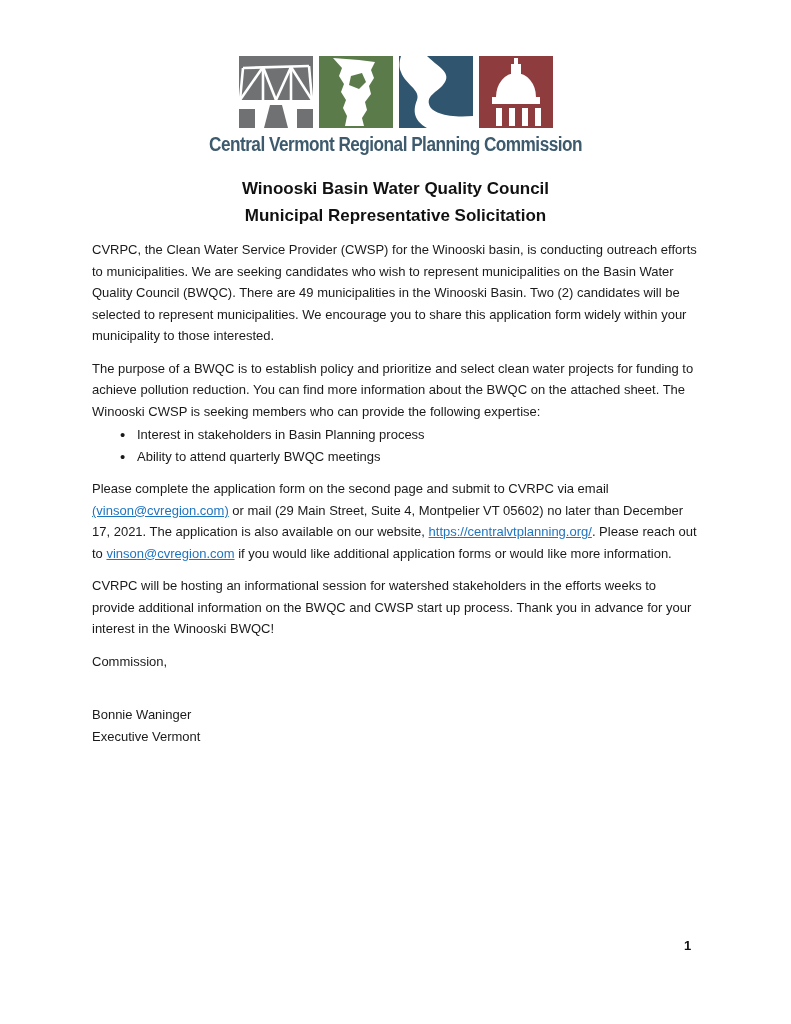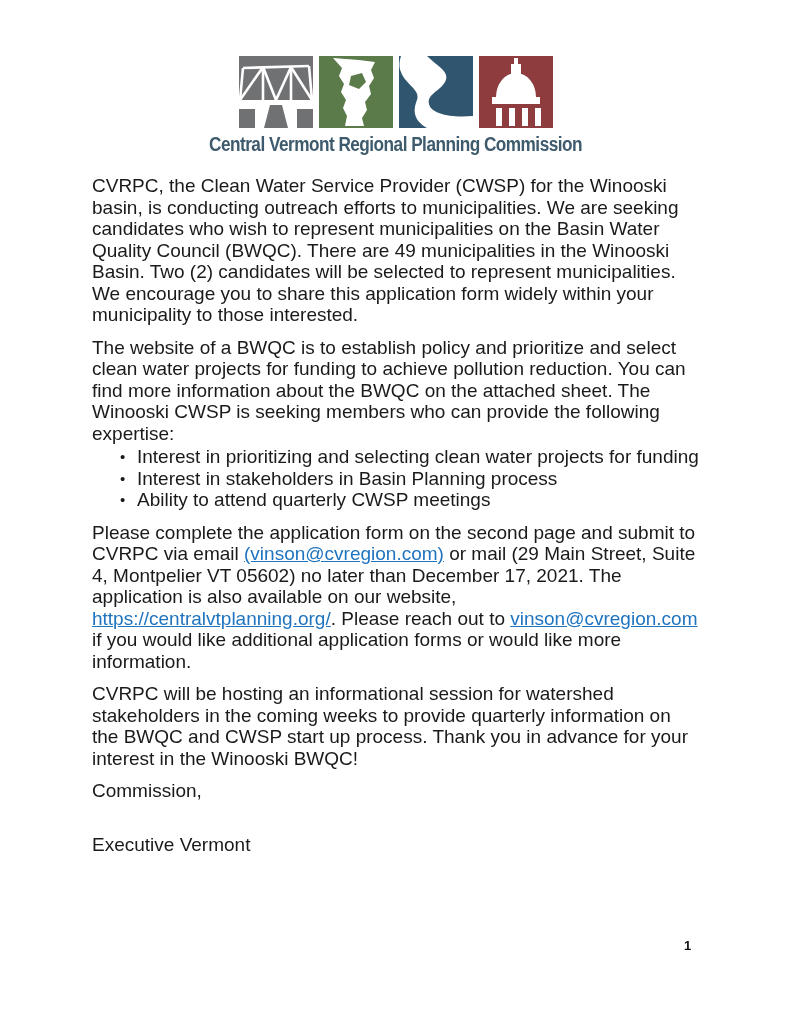--- a/index.html
+++ b/index.html
@@ -47,21 +47,21 @@
     text-align: center;
     font-size: 17px;
     line-height: 27px;
     font-weight: bold;
     color: #111111;
   }
   
   .content {
     width: 610px;
     margin: 0 auto 0 92px;
-    font-size: 19px;
+    font-size: 13px;
     line-height: 21.5px;
   }
   .content p {
     margin: 0 0 11px 0;
   }
   p.first {
     margin-top: 10px;
   }
   p.no-gap {
     margin-bottom: 2px;
@@ -156,41 +156,43 @@
           <rect x="43" y="52" width="6" height="18"></rect>
           <rect x="56" y="52" width="6" height="18"></rect>
         </g>
       </svg>
 
     </div>
     <div class="logo-caption">Central Vermont Regional Planning Commission</div>
   </header>
 
   <h1 class="doc-title">
+    <div>Winooski Basin Water Quality Council</div>
+    <div>Municipal Representative Solicitation</div>
   </h1>
 
   <div class="content">
 
     <p class="first">CVRPC, the Clean Water Service Provider (CWSP) for the Winooski basin, is conducting outreach efforts to municipalities. We are seeking candidates who wish to represent municipalities on the Basin Water Quality Council (BWQC). There are 49 municipalities in the Winooski Basin. Two (2) candidates will be selected to represent municipalities. We encourage you to share this application form widely within your municipality to those interested.</p>
 
-    <p class="no-gap">The website of a BWQC is to establish policy and prioritize and select clean water projects for funding to achieve pollution reduction. You can find more information about the BWQC on the attached sheet. The Winooski CWSP is seeking members who can provide the following expertise:</p>
+    <p class="no-gap">The purpose of a BWQC is to establish policy and prioritize and select clean water projects for funding to achieve pollution reduction. You can find more information about the BWQC on the attached sheet. The Winooski CWSP is seeking members who can provide the following expertise:</p>
 
     <ul class="bullets">
-      <li>Interest in prioritizing and selecting clean water projects for funding</li>
       <li>Interest in stakeholders in Basin Planning process</li>
-      <li>Ability to attend quarterly CWSP meetings</li>
+      <li>Ability to attend quarterly BWQC meetings</li>
     </ul>
 
     <p class="bold-par"><span>Please complete the application form on the second page and submit to CVRPC via email </span><a class="doc-link">(vinson@cvregion.com)</a><span> or mail (29 Main Street, Suite 4, Montpelier VT 05602) no later than December 17, 2021. The application is also available on our website, </span><a class="doc-link">https://centralvtplanning.org/</a><span>. Please reach out to </span><a class="doc-link">vinson@cvregion.com</a><span> if you would like additional application forms or would like more information.</span></p>
 
-    <p>CVRPC will be hosting an informational session for watershed stakeholders in the coming weeks to provide quarterly information on the BWQC and CWSP start up process. Thank you in advance for your interest in the Winooski BWQC!</p>
+    <p>CVRPC will be hosting an informational session for watershed stakeholders in the efforts weeks to provide additional information on the BWQC and CWSP start up process. Thank you in advance for your interest in the Winooski BWQC!</p>
 
     <p class="closing">Commission,</p>
 
     <div class="signature">
+      <div>Bonnie Waninger</div>
       <div>Executive Vermont</div>
     </div>
 
   </div>
 
   <div class="page-number">1</div>
 
 </div>
 
 </body></html>

